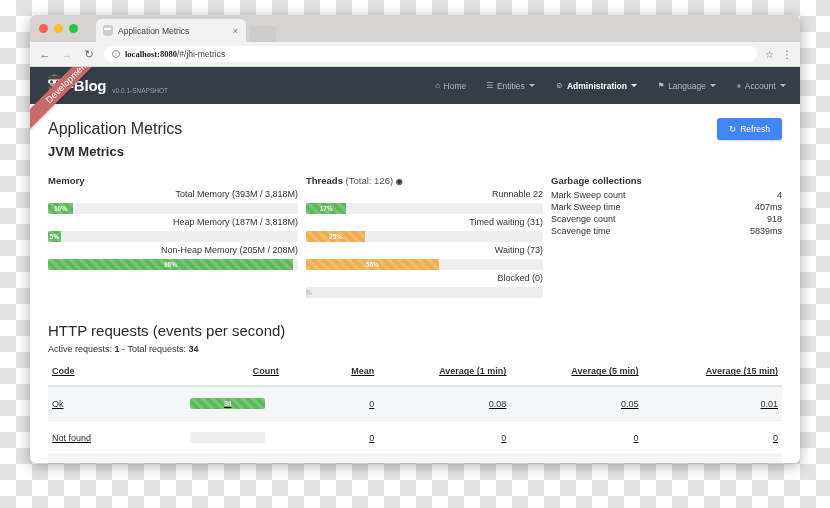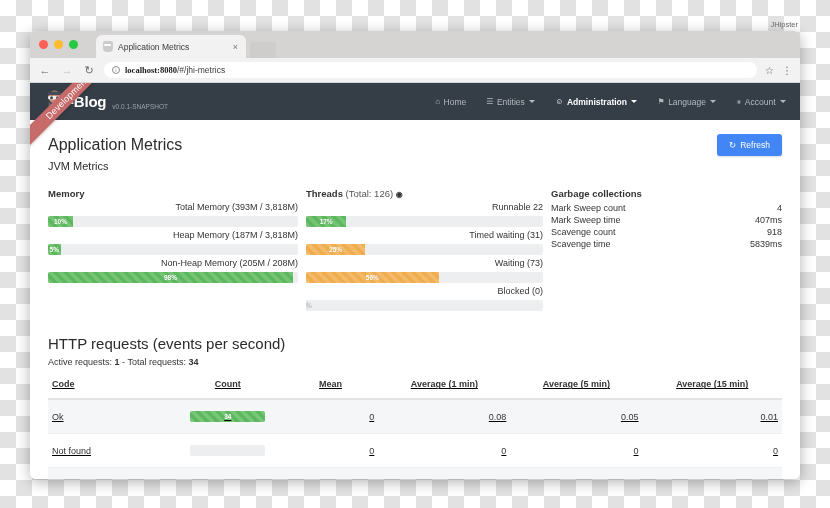--- a/index.html
+++ b/index.html
@@ -14,21 +14,21 @@
       linear-gradient(45deg, #e2e2e2 25%, transparent 25%, transparent 75%, #e2e2e2 75%, #e2e2e2),
       linear-gradient(45deg, #e2e2e2 25%, transparent 25%, transparent 75%, #e2e2e2 75%, #e2e2e2);
     background-size: 32px 32px;
     background-position: 0 0, 16px 16px;
     position: relative;
   }
 
   
   .browser {
     position: absolute;
-    left: 30px; top: 31px;
+    left: 30px; top: 15px;
     width: 770px; height: 448px;
     background: #fff;
     border-radius: 6px;
     box-shadow: 0 3px 14px rgba(0,0,0,0.30);
     overflow: hidden;
     display: flex; flex-direction: column;
   }
 
   
   .tabstrip {
@@ -173,21 +173,21 @@
     transform-origin: center;
     z-index: 30;
     letter-spacing: 0.2px;
     box-shadow: 0 1px 3px rgba(0,0,0,0.2);
   }
 
   .page { padding: 14px 18px 0 18px; position: relative; }
 
   .page-head { display: flex; align-items: flex-start; }
   .h1 { font-size: 16px; font-weight: 400; color: #2b2b2b; line-height: 1.4; }
-  .h2 { font-size: 11px; font-weight: 400; color: #2b2b2b; margin-top: 4px; }
+  .h2 { font-size: 13px; font-weight: 700; color: #2b2b2b; margin-top: 4px; }
   .btn-refresh {
     margin-left: auto;
     background: #4285f4;
     color: #fff;
     font-size: 8.5px;
     border: none;
     border-radius: 3px;
     padding: 6px 12px;
     display: flex; align-items: center; gap: 4px;
     cursor: pointer;
@@ -240,20 +240,21 @@
 
   table.metrics-table {
     width: 100%;
     border-collapse: collapse;
     margin-top: 12px;
     font-size: 9px;
     text-decoration: underline;
   }
   table.metrics-table th {
     font-weight: 700; color: #333;
+    text-align: right;
     padding: 0 4px 9px 4px;
     border-bottom: 2px solid #e3e4e6;
   }
   table.metrics-table th.l { text-align: left; }
   table.metrics-table th.c { }
   table.metrics-table td {
     padding: 11px 4px;
     text-align: right;
     color: #333;
     border-bottom: 1px solid #eceef0;

